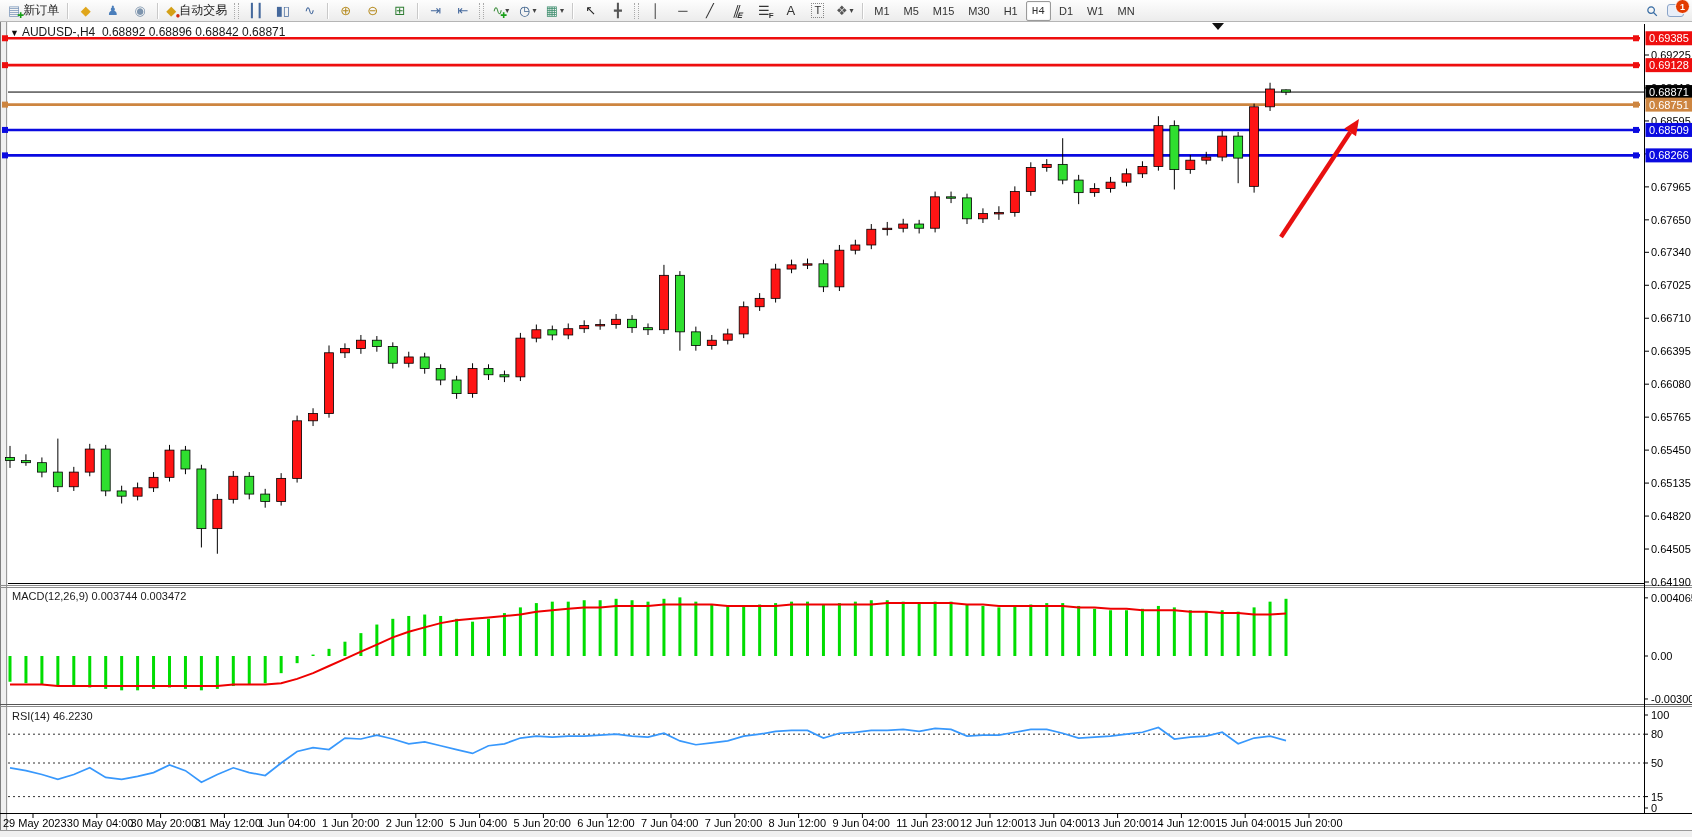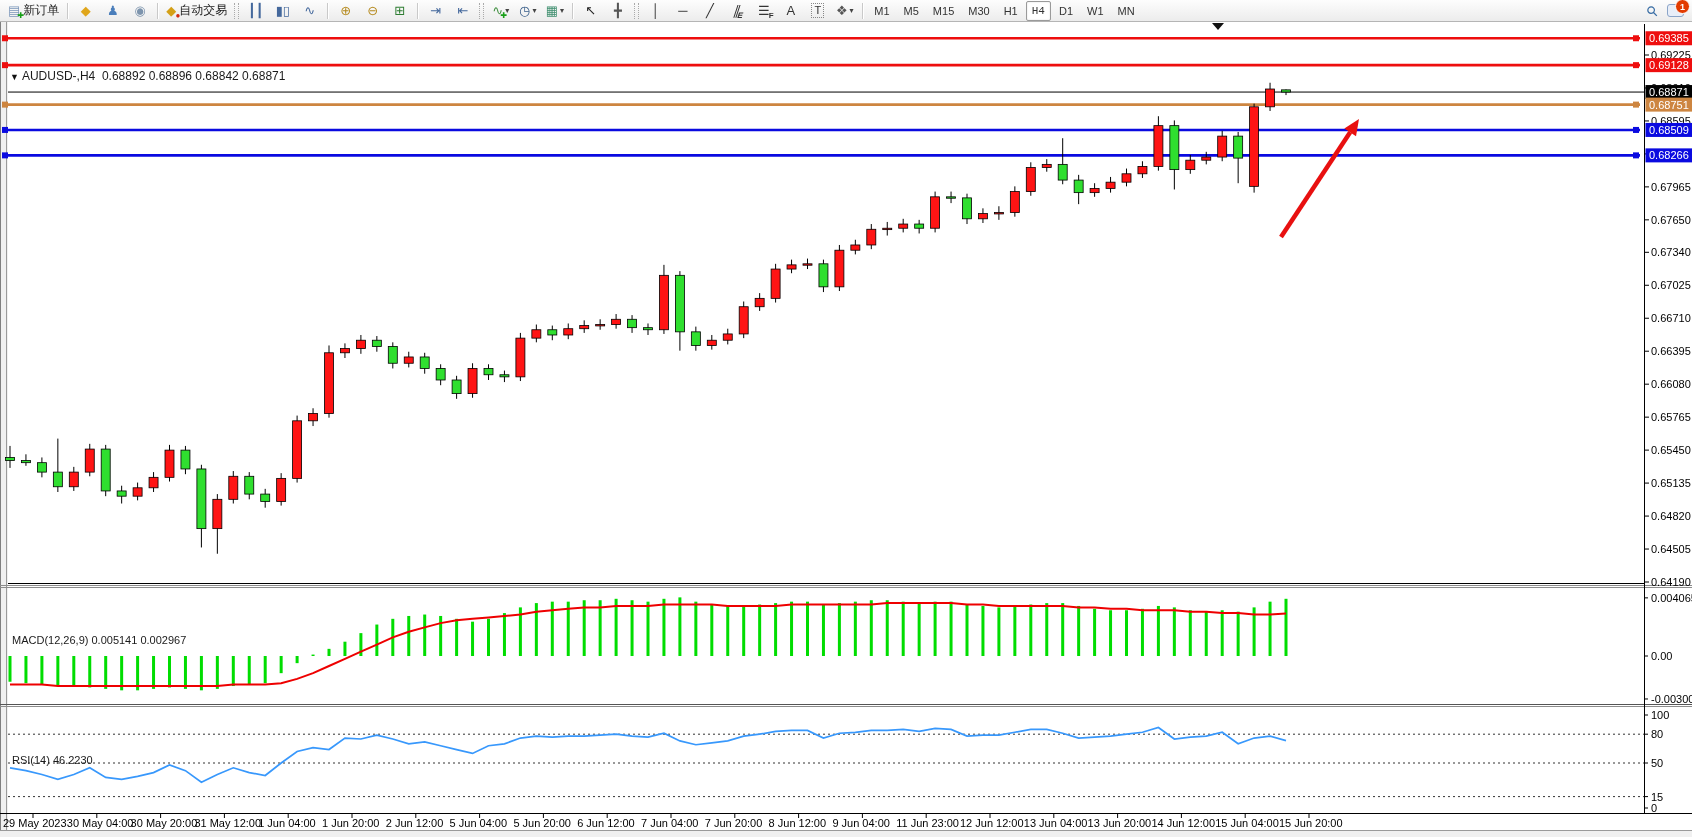--- a/index.html
+++ b/index.html
@@ -37,21 +37,21 @@
   .tb-right{margin-left:auto;display:flex;align-items:center;margin-right:8px;}
   .search-ico{display:inline-block;font-size:14px;color:#3a6ea5;transform:rotate(-45deg);margin-right:10px;}
   .chat-ico{position:relative;width:15px;height:11px;background:#e8eef8;border:1px solid #8aa4c8;border-radius:3px;}
   .chat-badge{
     position:absolute;right:-7px;top:-6px;width:13px;height:13px;border-radius:50%;
     background:#e23b00;color:#fff;font-size:9px;font-weight:bold;
     display:flex;align-items:center;justify-content:center;border:1px solid #fff;
   }
   
   #chart-svg{position:absolute;left:0;top:0;z-index:1;}
-  .overlay-label{position:absolute;z-index:3;color:#1a1a1a;margin-top:44px;}
+  .overlay-label{position:absolute;z-index:3;color:#1a1a1a;}
   #chart-header{left:10px;top:25px;font-size:12px;}
   #chart-header .dd{font-size:9px;margin-right:3px;color:#111;}
   #macd-label{left:12px;top:590px;font-size:11px;}
   #rsi-label{left:12px;top:710px;font-size:11px;}
   text{font-family:"Liberation Sans","DejaVu Sans",sans-serif;}
 </style>
 </head>
 <body>
 
 <div class="toolbar" id="toolbar">
@@ -548,14 +548,14 @@
     <line x1="1309" y1="813.5" x2="1309" y2="818" stroke="#000"></line>
     <text x="1279" y="827" font-size="11">15 Jun 20:00</text>
     <polygon points="1212,23 1224,23 1218,30" fill="#111"></polygon>
     <line x1="1281" y1="237" x2="1350.1770717800125" y2="132.34750679433992" stroke="#e81010" stroke-width="4.5"></line>
     <polygon points="1359,119 1356.0166060025363,136.2075378905844 1344.3375375574888,128.48747569809544" fill="#e81010"></polygon>
   </svg>
 
 <div class="overlay-label" id="chart-header">
   <span class="dd">▼</span><span>AUDUSD-,H4</span>&nbsp;&nbsp;<span>0.68892 0.68896 0.68842 0.68871</span>
 </div>
-<div class="overlay-label" id="macd-label">MACD(12,26,9) 0.005141 0.002967</div>
+<div class="overlay-label" id="macd-label">MACD(12,26,9) 0.003744 0.003472</div>
 <div class="overlay-label" id="rsi-label">RSI(14) 46.2230</div>
 
 </body></html>

